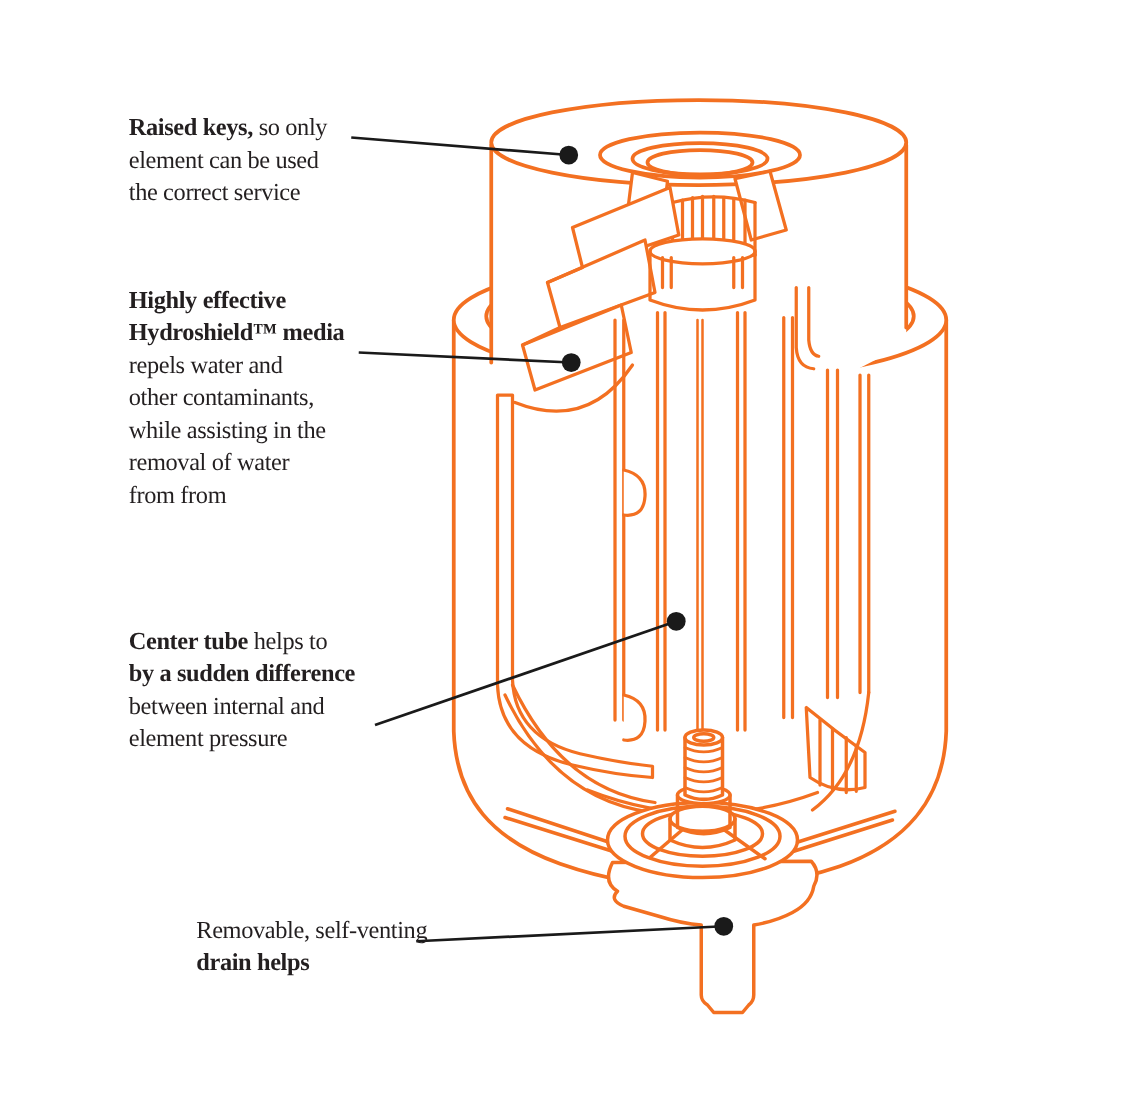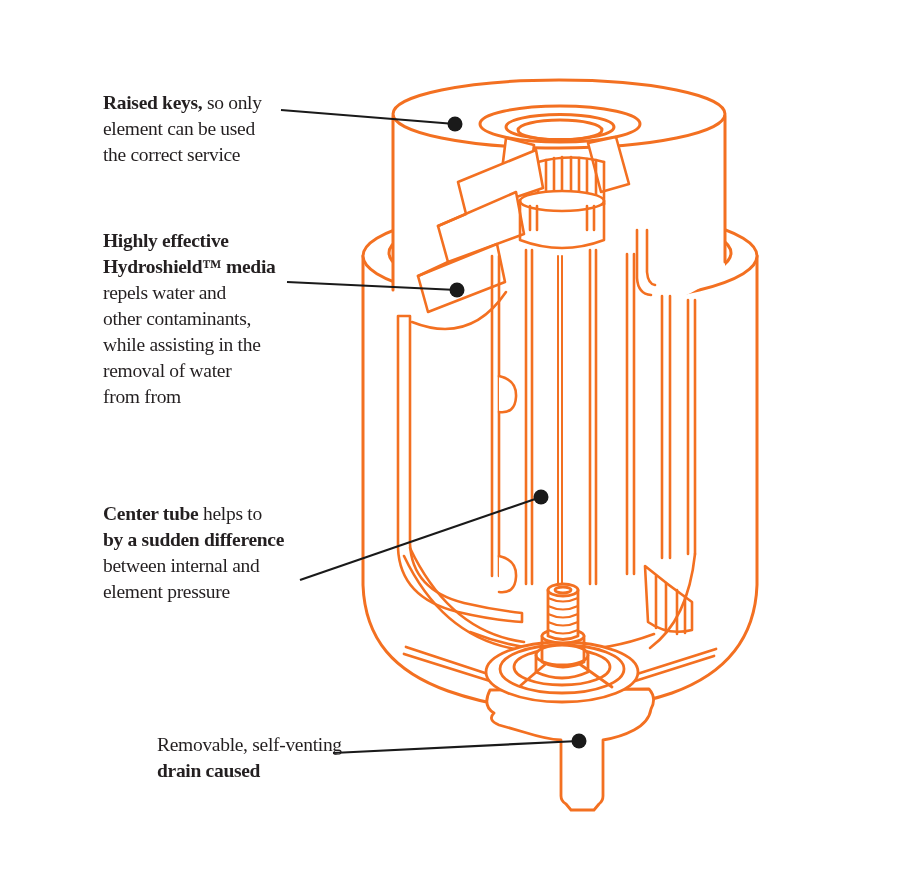--- a/index.html
+++ b/index.html
@@ -168,16 +168,16 @@
       <div><span>from from</span></div>
     </div>
   <div class="callout" id="co2">
       <div><span class="b">Center tube</span><span> helps to</span></div>
       <div><span class="b">by a sudden difference</span></div>
       <div><span>between internal and</span></div>
       <div><span>element pressure</span></div>
     </div>
   <div class="callout" id="co3">
       <div><span>Removable, self-venting</span></div>
-      <div><span class="b">drain caused</span></div>
+      <div><span class="b">drain helps</span></div>
     </div>
 
 </div>
 
 </body></html>

